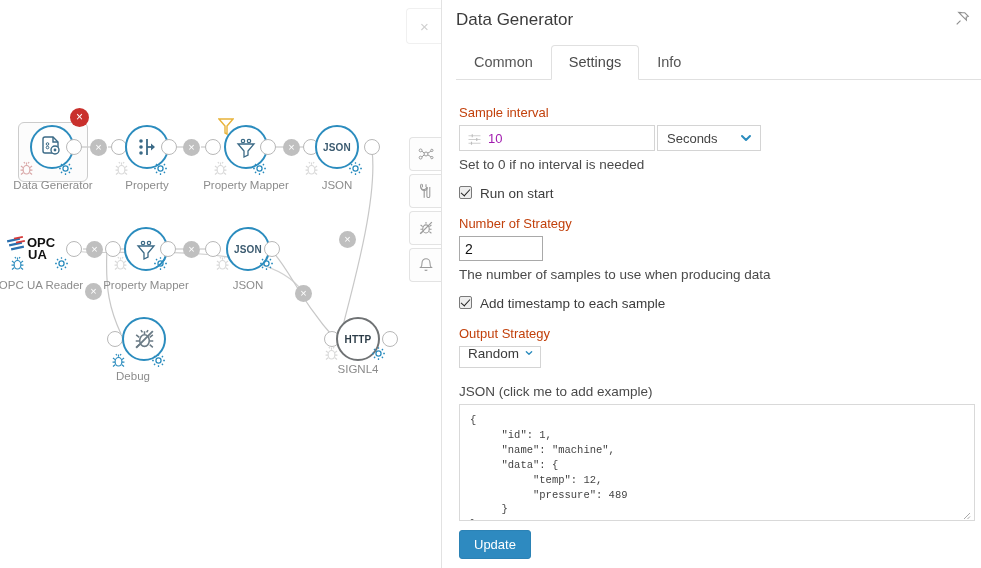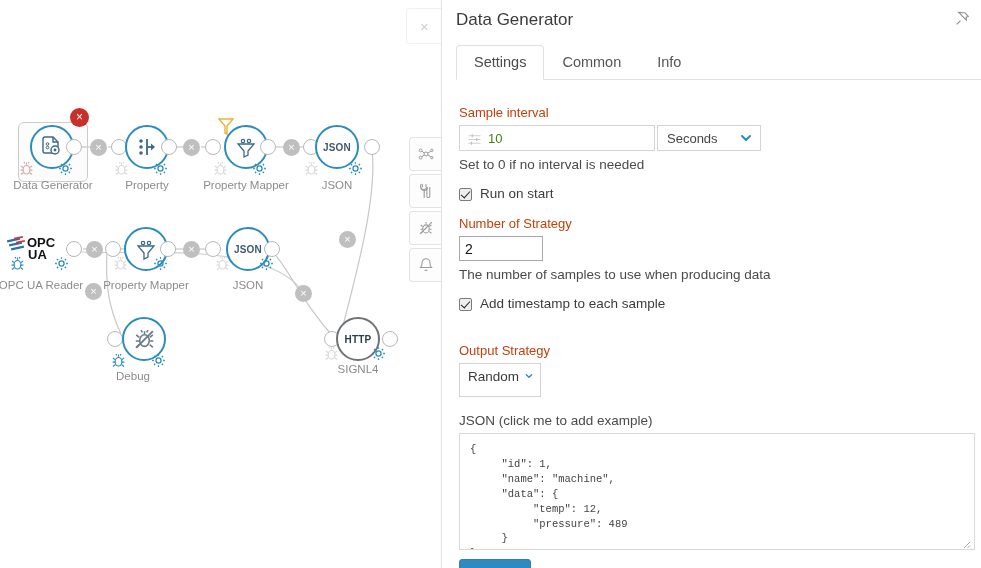--- a/index.html
+++ b/index.html
@@ -149,21 +149,21 @@
     position: relative;
     width: 196px; height: 26px;
     border: 1px solid #d4d4d4;
     background: #fff;
     display: flex; align-items: center;
   }
   .input-wrap .ico { position:absolute; left:7px; top:6px; }
   .txt-in {
     border: none; outline: none;
     background: transparent;
-    font-size: 13px; color: #4d7c0f;
+    font-size: 13px; color: #a21caf;
     padding-left: 28px;
     width: 100%; height: 100%;
     font-family: "Liberation Sans", sans-serif;
   }
   .unit-select {
     width: 104px; height: 26px;
     margin-left: 2px;
     border: 1px solid #d4d4d4;
     background: #fff;
     display: flex; align-items: center; justify-content: space-between;
@@ -174,41 +174,41 @@
 
   .num-in {
     width: 84px; height: 25px;
     border: 1px solid #a9a9a9;
     font-size: 14px; color: #111;
     padding: 0 5px;
     outline: none;
     font-family: "Liberation Sans", sans-serif;
   }
 
-  .cb-row { display: flex; align-items: flex-end; }
+  .cb-row { display: flex; align-items: flex-start; }
   .cb {
     width: 13px; height: 13px;
     border: 1px solid #7a7a7a;
     background: #eeeeee;
     border-radius: 2px;
     position: relative;
     margin-right: 8px;
     flex: none;
   }
   .cb.checked::after {
     content: "";
     position: absolute; left: 3px; top: 0px;
     width: 4px; height: 8px;
     border: solid #222; border-width: 0 1.8px 1.8px 0;
     transform: rotate(42deg);
   }
   .cb-label { font-size: 13.5px; color: #3c3c3c; }
 
   .strategy-select {
-    width: 82px; height: 34px;
+    width: 82px; height: 22px;
     border: 1px solid #d4d4d4;
     background: #fff;
     display: flex; align-items: center;
     padding: 0 7px 8px 8px;
     font-size: 13.5px; color: #3a3a3a;
     cursor: pointer;
   }
 
   #json-area {
     width: 516px; height: 117px;
@@ -565,25 +565,25 @@
     <div id="pin-icon">
       <svg width="17" height="17" viewBox="0 0 20 20">
         <g fill="none" stroke="#8e8e8e" stroke-width="1.3">
           <path d="M12.5 3.2l4.3 4.3-2.4 1 .2 3.4-4.5-4.5-4.5-4.5 3.4.2z"></path>
           <path d="M7.6 12.4L3.2 16.8"></path>
         </g>
       </svg>
     </div>
 
     <div id="tabs">
+      <div class="tab">
+        <span>Common</span>
+      </div>
       <div class="tab active">
         <span>Settings</span>
-      </div>
-      <div class="tab">
-        <span>Common</span>
       </div>
       <div class="tab">
         <span>Info</span>
       </div>
       <div class="clear"></div>
     </div>
 
     <div id="form">
 
       
@@ -620,21 +620,21 @@
       <input class="num-in" type="text" value="2" style="">
       <div class="help-text">The number of samples to use when producing data</div>
 
       
       <div class="cb-row" style="margin-top:14px;">
         <span class="cb checked"></span>
         <span class="cb-label">Add timestamp to each sample</span>
       </div>
 
       
-      <div class="fld-label" style="margin-top:32px;">Output Strategy</div>
+      <div class="fld-label" style="margin-top:15px;">Output Strategy</div>
       <div class="strategy-select">
         <span>Random</span>
         <svg width="12" height="12" viewBox="0 0 12 12" style="margin-left:6px;">
           <path d="M2 4l4 4 4-4" fill="none" stroke="#2b8cbe" stroke-width="2" stroke-linecap="round" stroke-linejoin="round"></path>
         </svg>
       </div>
 
       
       <div class="fld-label" style="margin-top:16px; color:#4a4a4a; font-size:13.5px;">JSON (click me to add example)</div>
       <div style="position:relative;">

